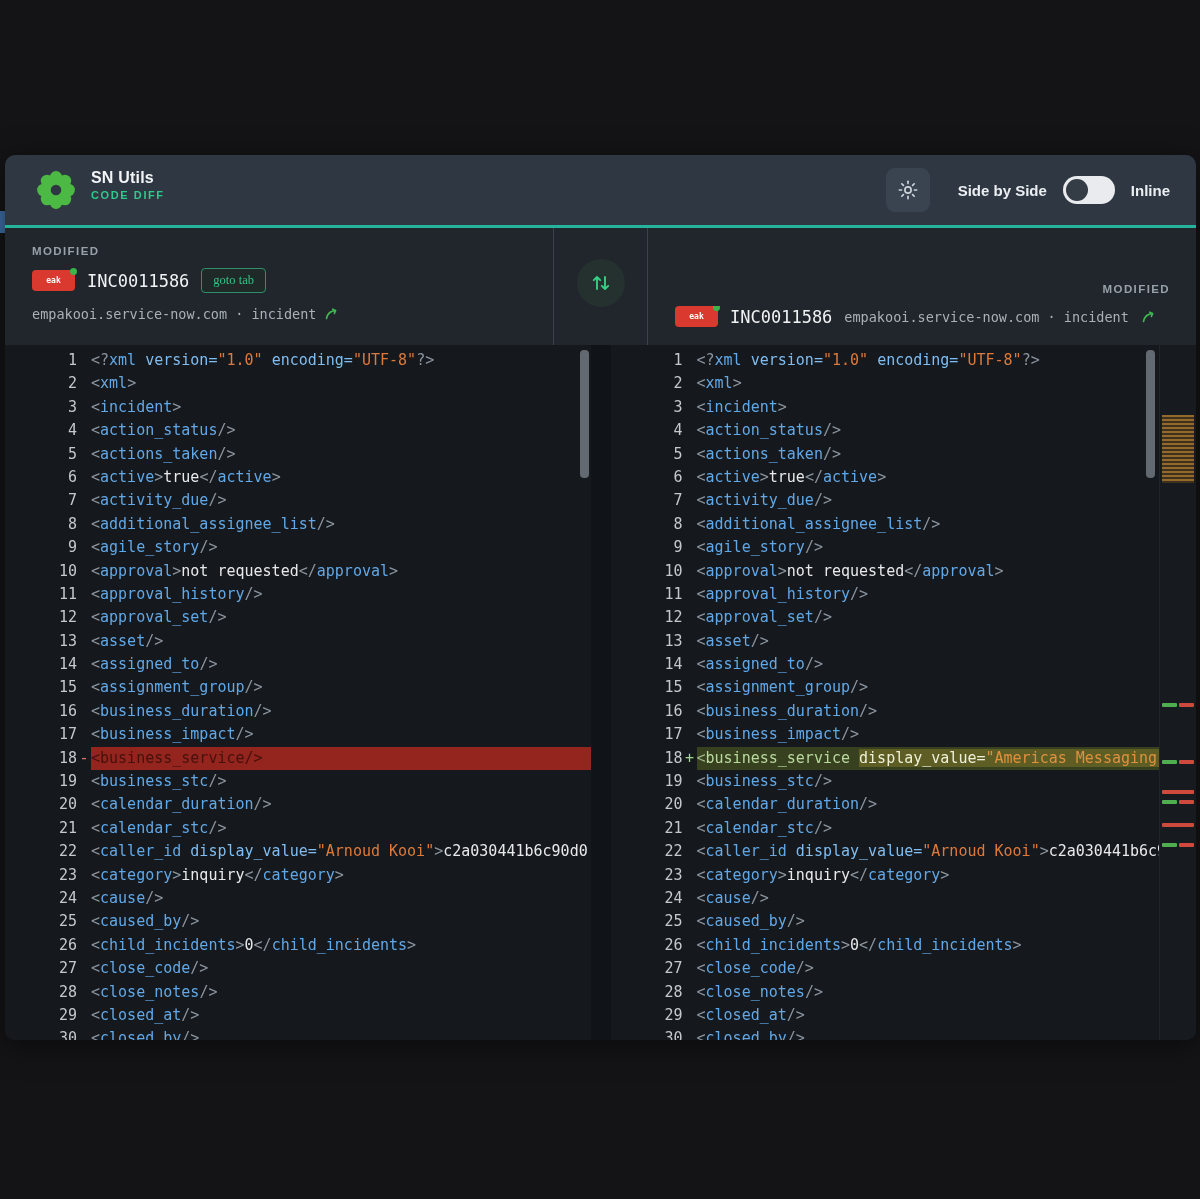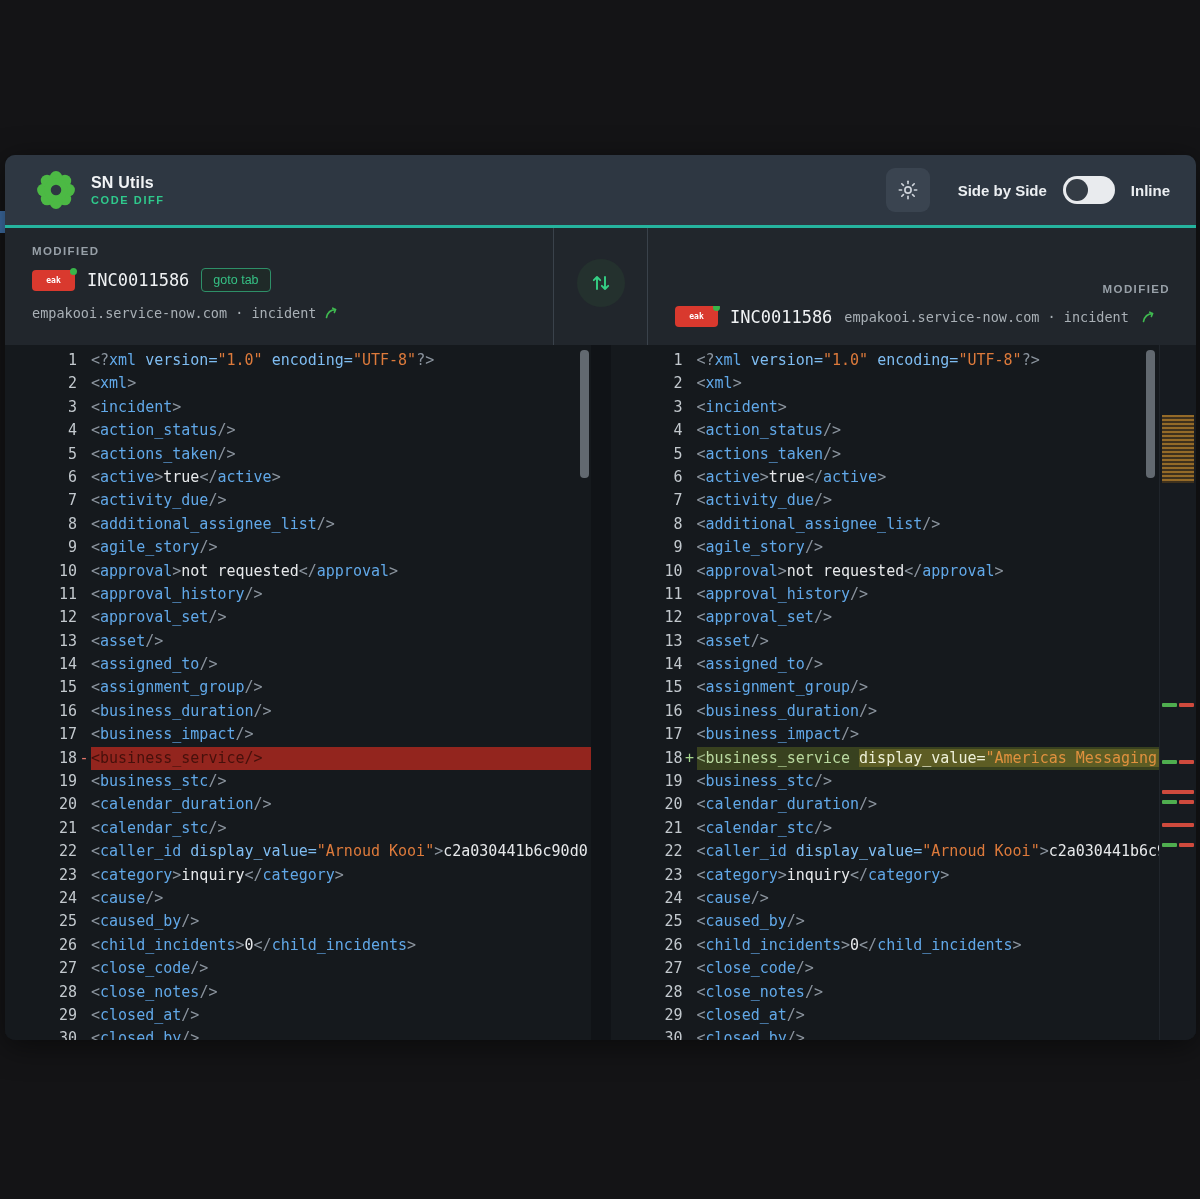--- a/index.html
+++ b/index.html
@@ -4,21 +4,21 @@
 <style>
   * { margin:0; padding:0; box-sizing:border-box; }
   html,body { width:1200px; height:1199px; overflow:hidden; background:#141416; font-family:"Liberation Sans", sans-serif; }
   .page { position:relative; width:1200px; height:1199px; background:#141416; }
   .edge-artifact { position:absolute; left:0; top:211px; width:5px; height:22px; background:#3e6ea5; }
 
   .window { position:absolute; left:5px; top:155px; width:1191px; height:885px; background:#1d2227; border-radius:10px; overflow:hidden; box-shadow:0 6px 30px rgba(0,0,0,.5); display:flex; flex-direction:column; }
 
   
   .topbar { height:70px; flex:none; background:#2e3742; display:flex; align-items:center; justify-content:space-between; padding:0 26px 0 30px; }
-  .brand { display:flex; align-items:center; gap:14px; }
+  .brand { display:flex; align-items:flex-start; gap:14px; }
   .logo { width:42px; height:42px; }
   .app-title { color:#f2f4f6; font-weight:bold; font-size:16px; letter-spacing:.2px; }
   .app-subtitle { color:#2fc98c; font-weight:bold; font-size:11px; letter-spacing:1.6px; margin-top:2px; }
   .topbar-right { display:flex; align-items:center; gap:16px; }
   .theme-btn { width:44px; height:44px; border-radius:9px; background:#3a4450; border:none; display:flex; align-items:center; justify-content:center; cursor:pointer; margin-right:12px; }
   .mode-label { color:#eceff2; font-size:15px; font-weight:600; }
   .toggle { width:52px; height:28px; border-radius:14px; background:#e9ebee; position:relative; cursor:pointer; }
   .toggle .knob { position:absolute; left:3px; top:3px; width:22px; height:22px; border-radius:50%; background:#343c45; }
 
   .teal-line { height:3px; flex:none; background:#25b39e; }
@@ -27,21 +27,21 @@
   .panel-headers { height:117px; flex:none; display:flex; background:#21262c; }
   .ph-left, .ph-right { flex:1 1 0; padding:17px 26px 0 27px; min-width:0; }
   .ph-center { width:95px; flex:none; border-left:1px solid #3a424b; border-right:1px solid #3a424b; display:flex; justify-content:center; align-items:flex-start; padding-top:31px; }
   .ph-label { color:#98a0a8; font-size:11.5px; font-weight:700; letter-spacing:1.4px; margin-bottom:11px; }
   .ph-right .ph-label { text-align:right;margin-top:38px; }
   .ph-row { display:flex; align-items:center; gap:12px; white-space:nowrap; overflow:hidden; }
   .ph-row2 { display:flex; align-items:center; gap:8px; margin-top:13px; white-space:nowrap; }
   .favicon { position:relative; width:43px; height:21px; flex:none; background:#d9392e; border-radius:4px; color:#fff; font-family:"DejaVu Sans Mono", monospace; font-size:8px; font-weight:bold; display:flex; align-items:center; justify-content:center; }
   .fav-dot { position:absolute; right:-2px; top:-2px; width:7px; height:7px; border-radius:50%; background:#39b54a; }
   .record { color:#f0f2f4; font-family:"DejaVu Sans Mono", monospace; font-size:17px; }
-  .goto-tab { font-family:Liberation Sans, sans-serif; font-size:12.5px; color:#35c184; background:#1f2a28; border:1px solid #2e8f68; border-radius:4px; padding:4px 11px; cursor:pointer; }
+  .goto-tab { font-family:Liberation Serif, serif; font-size:12.5px; color:#35c184; background:#1f2a28; border:1px solid #2e8f68; border-radius:4px; padding:4px 11px; cursor:pointer; }
   .source { color:#a9b0b6; font-family:"DejaVu Sans Mono", monospace; font-size:13.5px; overflow:hidden; text-overflow:clip; }
   .swap-btn { width:48px; height:48px; border-radius:50%; background:#24312e; border:none; cursor:pointer; display:flex; align-items:center; justify-content:center; }
 
   
   .code-row { flex:1; display:flex; min-height:0; background:#12151a; }
   .pane { flex:1 1 0; min-width:0; background:#15191d; position:relative; overflow:hidden; display:flex; }
   .pane-gap { width:20px; flex:none; background:#101317; }
   .code-lines { flex:1 1 0; min-width:0; overflow:hidden; padding-top:4px; }
   .minimap { width:37px; flex:none; background:#171b20; position:relative; border-left:1px solid #20252b; }
 

